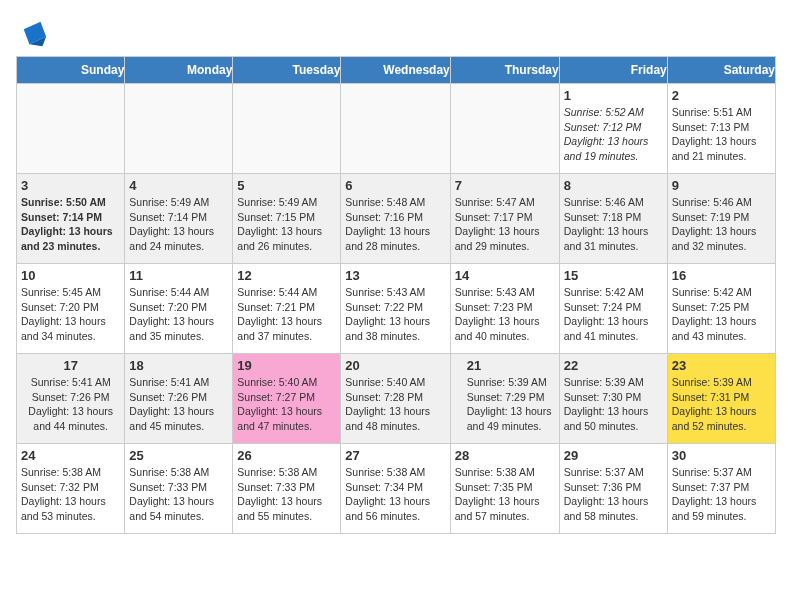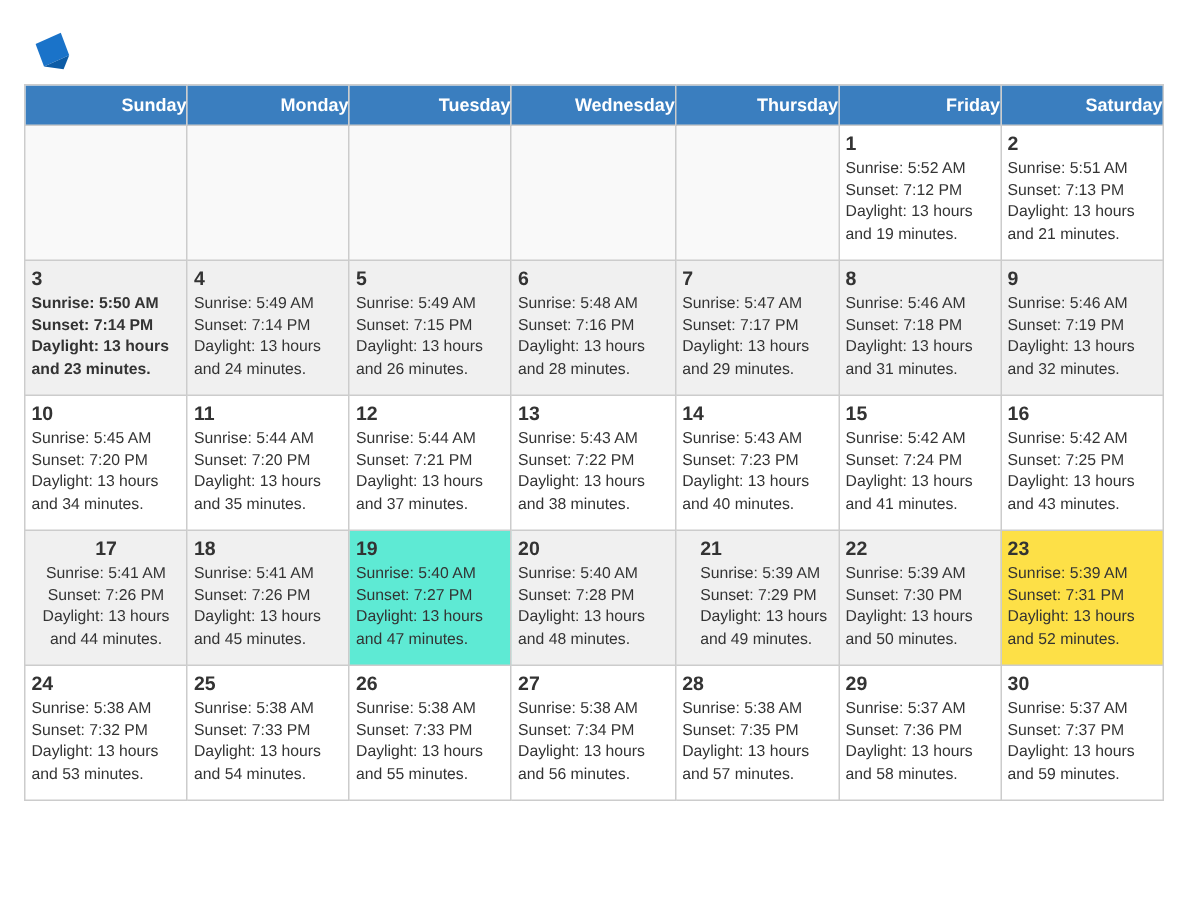--- a/index.html
+++ b/index.html
@@ -123,21 +123,21 @@
   </thead>
   <tbody id="calendar-body">
   <tr>
         <td class="empty"></td>
         <td class="empty"></td>
         <td class="empty"></td>
         <td class="empty"></td>
         <td class="empty"></td>
         <td>
           <span class="day-number">1</span>
-          <div class="day-info" style="white-space: pre-line;">Sunrise: 5:52 AM
+          <div class="day-info" style="white-space: pre-line; font-style: italic;">Sunrise: 5:52 AM
 Sunset: 7:12 PM
 Daylight: 13 hours
 and 19 minutes.</div>
         </td>
         <td>
           <span class="day-number">2</span>
           <div class="day-info" style="white-space: pre-line;">Sunrise: 5:51 AM
 Sunset: 7:13 PM
 Daylight: 13 hours
 and 21 minutes.</div>
@@ -253,21 +253,21 @@
 Daylight: 13 hours
 and 44 minutes.</div>
         </td>
         <td style="background: rgb(240, 240, 240);">
           <span class="day-number">18</span>
           <div class="day-info" style="white-space: pre-line;">Sunrise: 5:41 AM
 Sunset: 7:26 PM
 Daylight: 13 hours
 and 45 minutes.</div>
         </td>
-        <td style="background: #5eead4; margin-top: 35px;">
+        <td style="background: #f9a8d4; margin-top: 35px;">
           <span class="day-number">19</span>
           <div class="day-info" style="white-space: pre-line;">Sunrise: 5:40 AM
 Sunset: 7:27 PM
 Daylight: 13 hours
 and 47 minutes.</div>
         </td>
         <td style="background: rgb(240, 240, 240);">
           <span class="day-number">20</span>
           <div class="day-info" style="white-space: pre-line;">Sunrise: 5:40 AM
 Sunset: 7:28 PM

